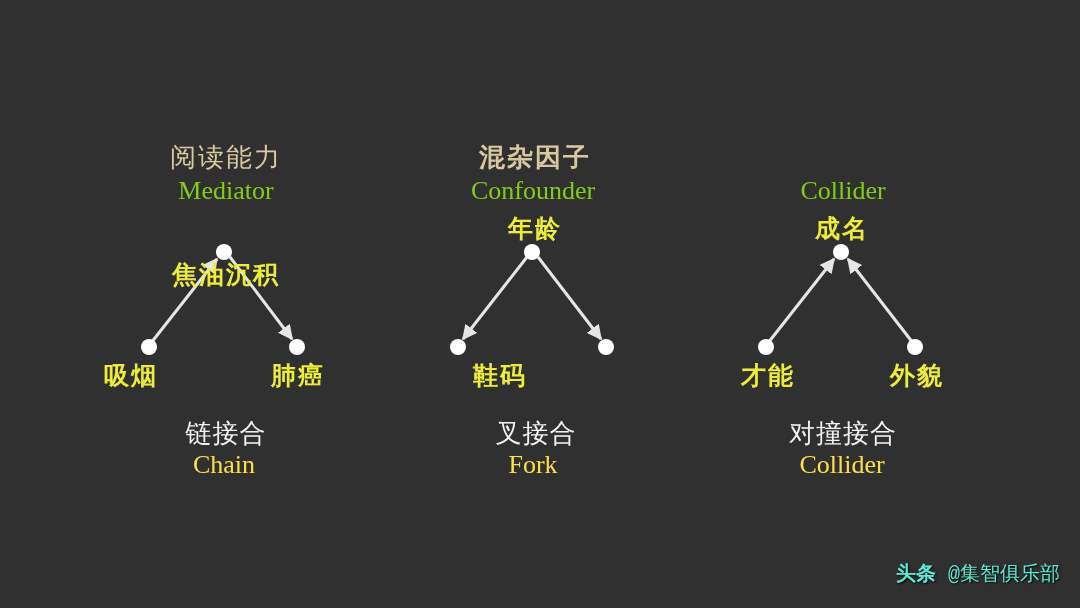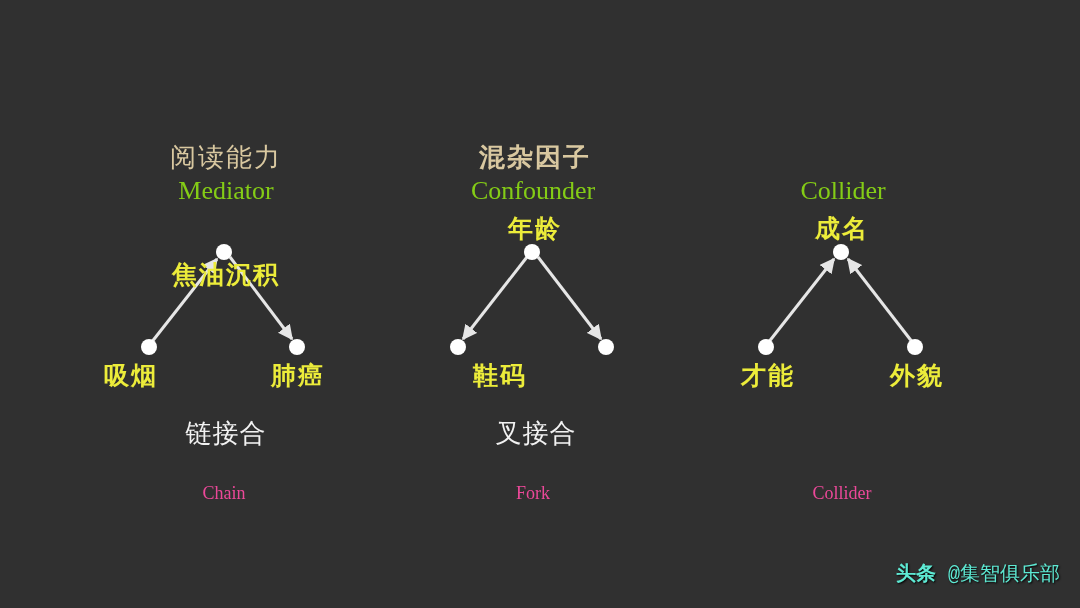--- a/index.html
+++ b/index.html
@@ -47,23 +47,22 @@
       letter-spacing: 2px;
     }
     .type-zh {
       font-family: "DejaVu Serif", serif;
       font-size: 26px;
       color: #f2f2f2;
       letter-spacing: 1px;
     }
     .type-en {
       font-family: "Liberation Serif", serif;
-      font-size: 18px;
-      color: #ec4899;
-      margin-top: 32px;
+      font-size: 26px;
+      color: #fde047;
     }
     .watermark {
       position: absolute;
       right: 20px;
       top: 560px;
       font-family: Liberation Mono, monospace;
       font-size: 20px;
       color: #5eead4;
       text-shadow: 1px 1px 2px #000;
       white-space: nowrap;
@@ -119,20 +118,21 @@
   <div class="txt role-en" style="left:533px; top:178px;">Confounder</div>
   <div class="txt node-label" style="left:535px; top:216px;">年龄</div>
   <div class="txt node-label" style="left:459px; top:363px;margin-left:41px;">鞋码</div>
   <div class="txt type-zh" style="left:536px; top:420px;">叉接合</div>
   <div class="txt type-en" style="left:533px; top:452px;">Fork</div>
 
   <div class="txt role-en" style="left:843px; top:178px;">Collider</div>
   <div class="txt node-label" style="left:842px; top:216px;">成名</div>
   <div class="txt node-label" style="left:768px; top:363px;">才能</div>
   <div class="txt node-label" style="left:917px; top:363px;">外貌</div>
+  <div class="txt type-zh" style="left:843px; top:420px;">对撞接合</div>
   <div class="txt type-en" style="left:842px; top:452px;">Collider</div>
 
   <div class="watermark">
     <span class="brand">头条</span>
     <span>@集智俱乐部</span>
   </div>
 
 </div>
 
 </body></html>

